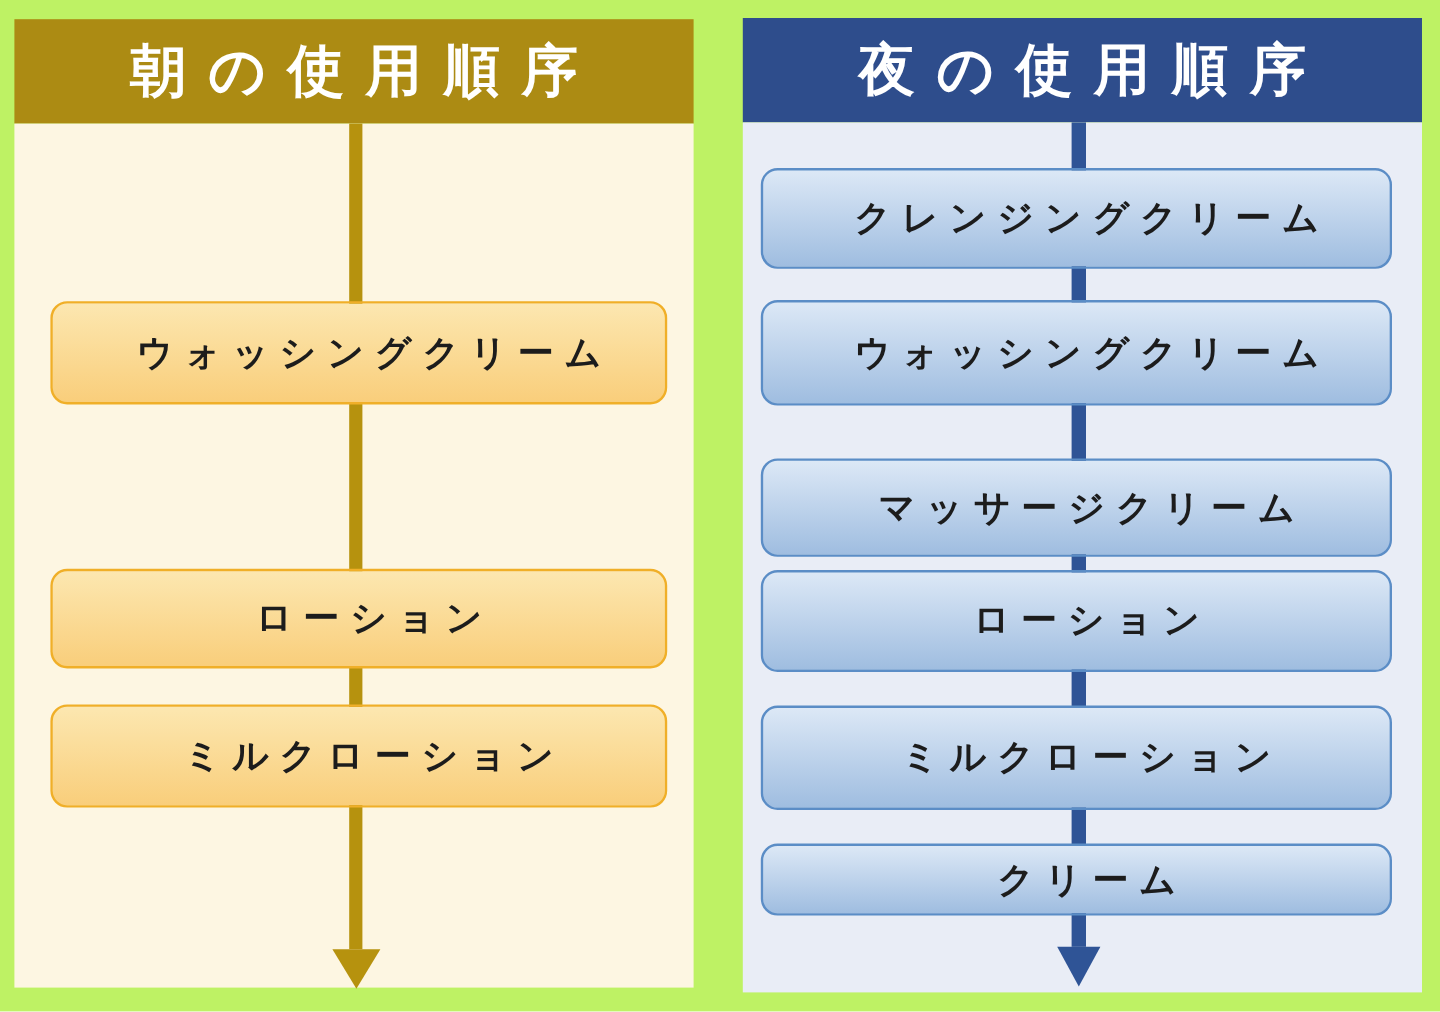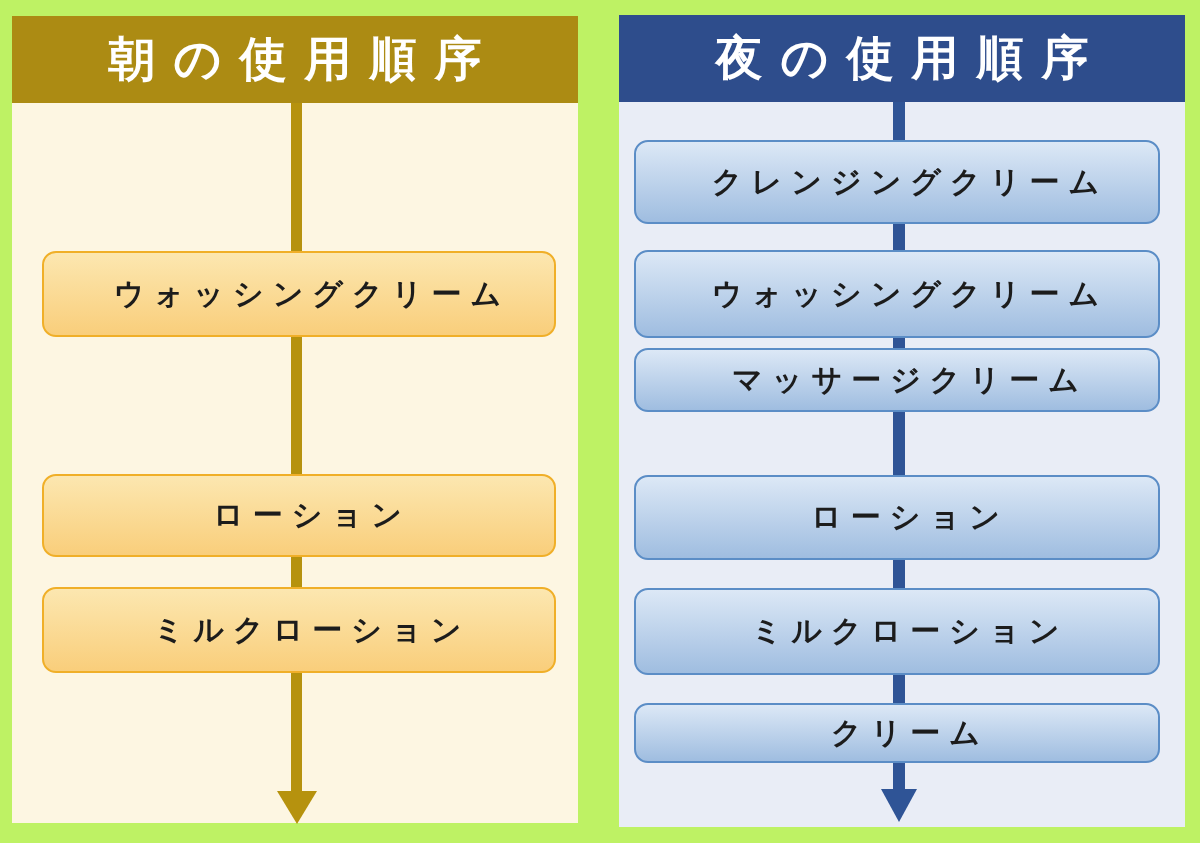--- a/index.html
+++ b/index.html
@@ -48,21 +48,21 @@
   }
   .morning .step{left:30px;width:514px;}
   .night .step{left:15px;width:526px;}
 
   .m1{top:148px;height:86px;}
   .m2{top:371px;height:83px;}
   .m3{top:484px;height:86px;}
 
   .n1{top:38px;height:84px;}
   .n2{top:148px;height:88px;}
-  .n3{top:246px;height:64px;}
+  .n3{top:280px;height:82px;}
   .n4{top:373px;height:85px;}
   .n5{top:486px;height:87px;}
   .n6{top:601px;height:60px;}
 </style>
 </head>
 <body>
 
 <div class="canvas">
 
   <section class="panel morning" style="--header-bg: #AC8B13; --header-text: #FFFFFF; --body-bg: #FDF6E2; --arrow-color: #B6920E; --box-border: #F0AF28; --box-fill-top: #FCE7B0; --box-fill-bottom: #F9CE7B; --box-text: #1C1C1C;">

